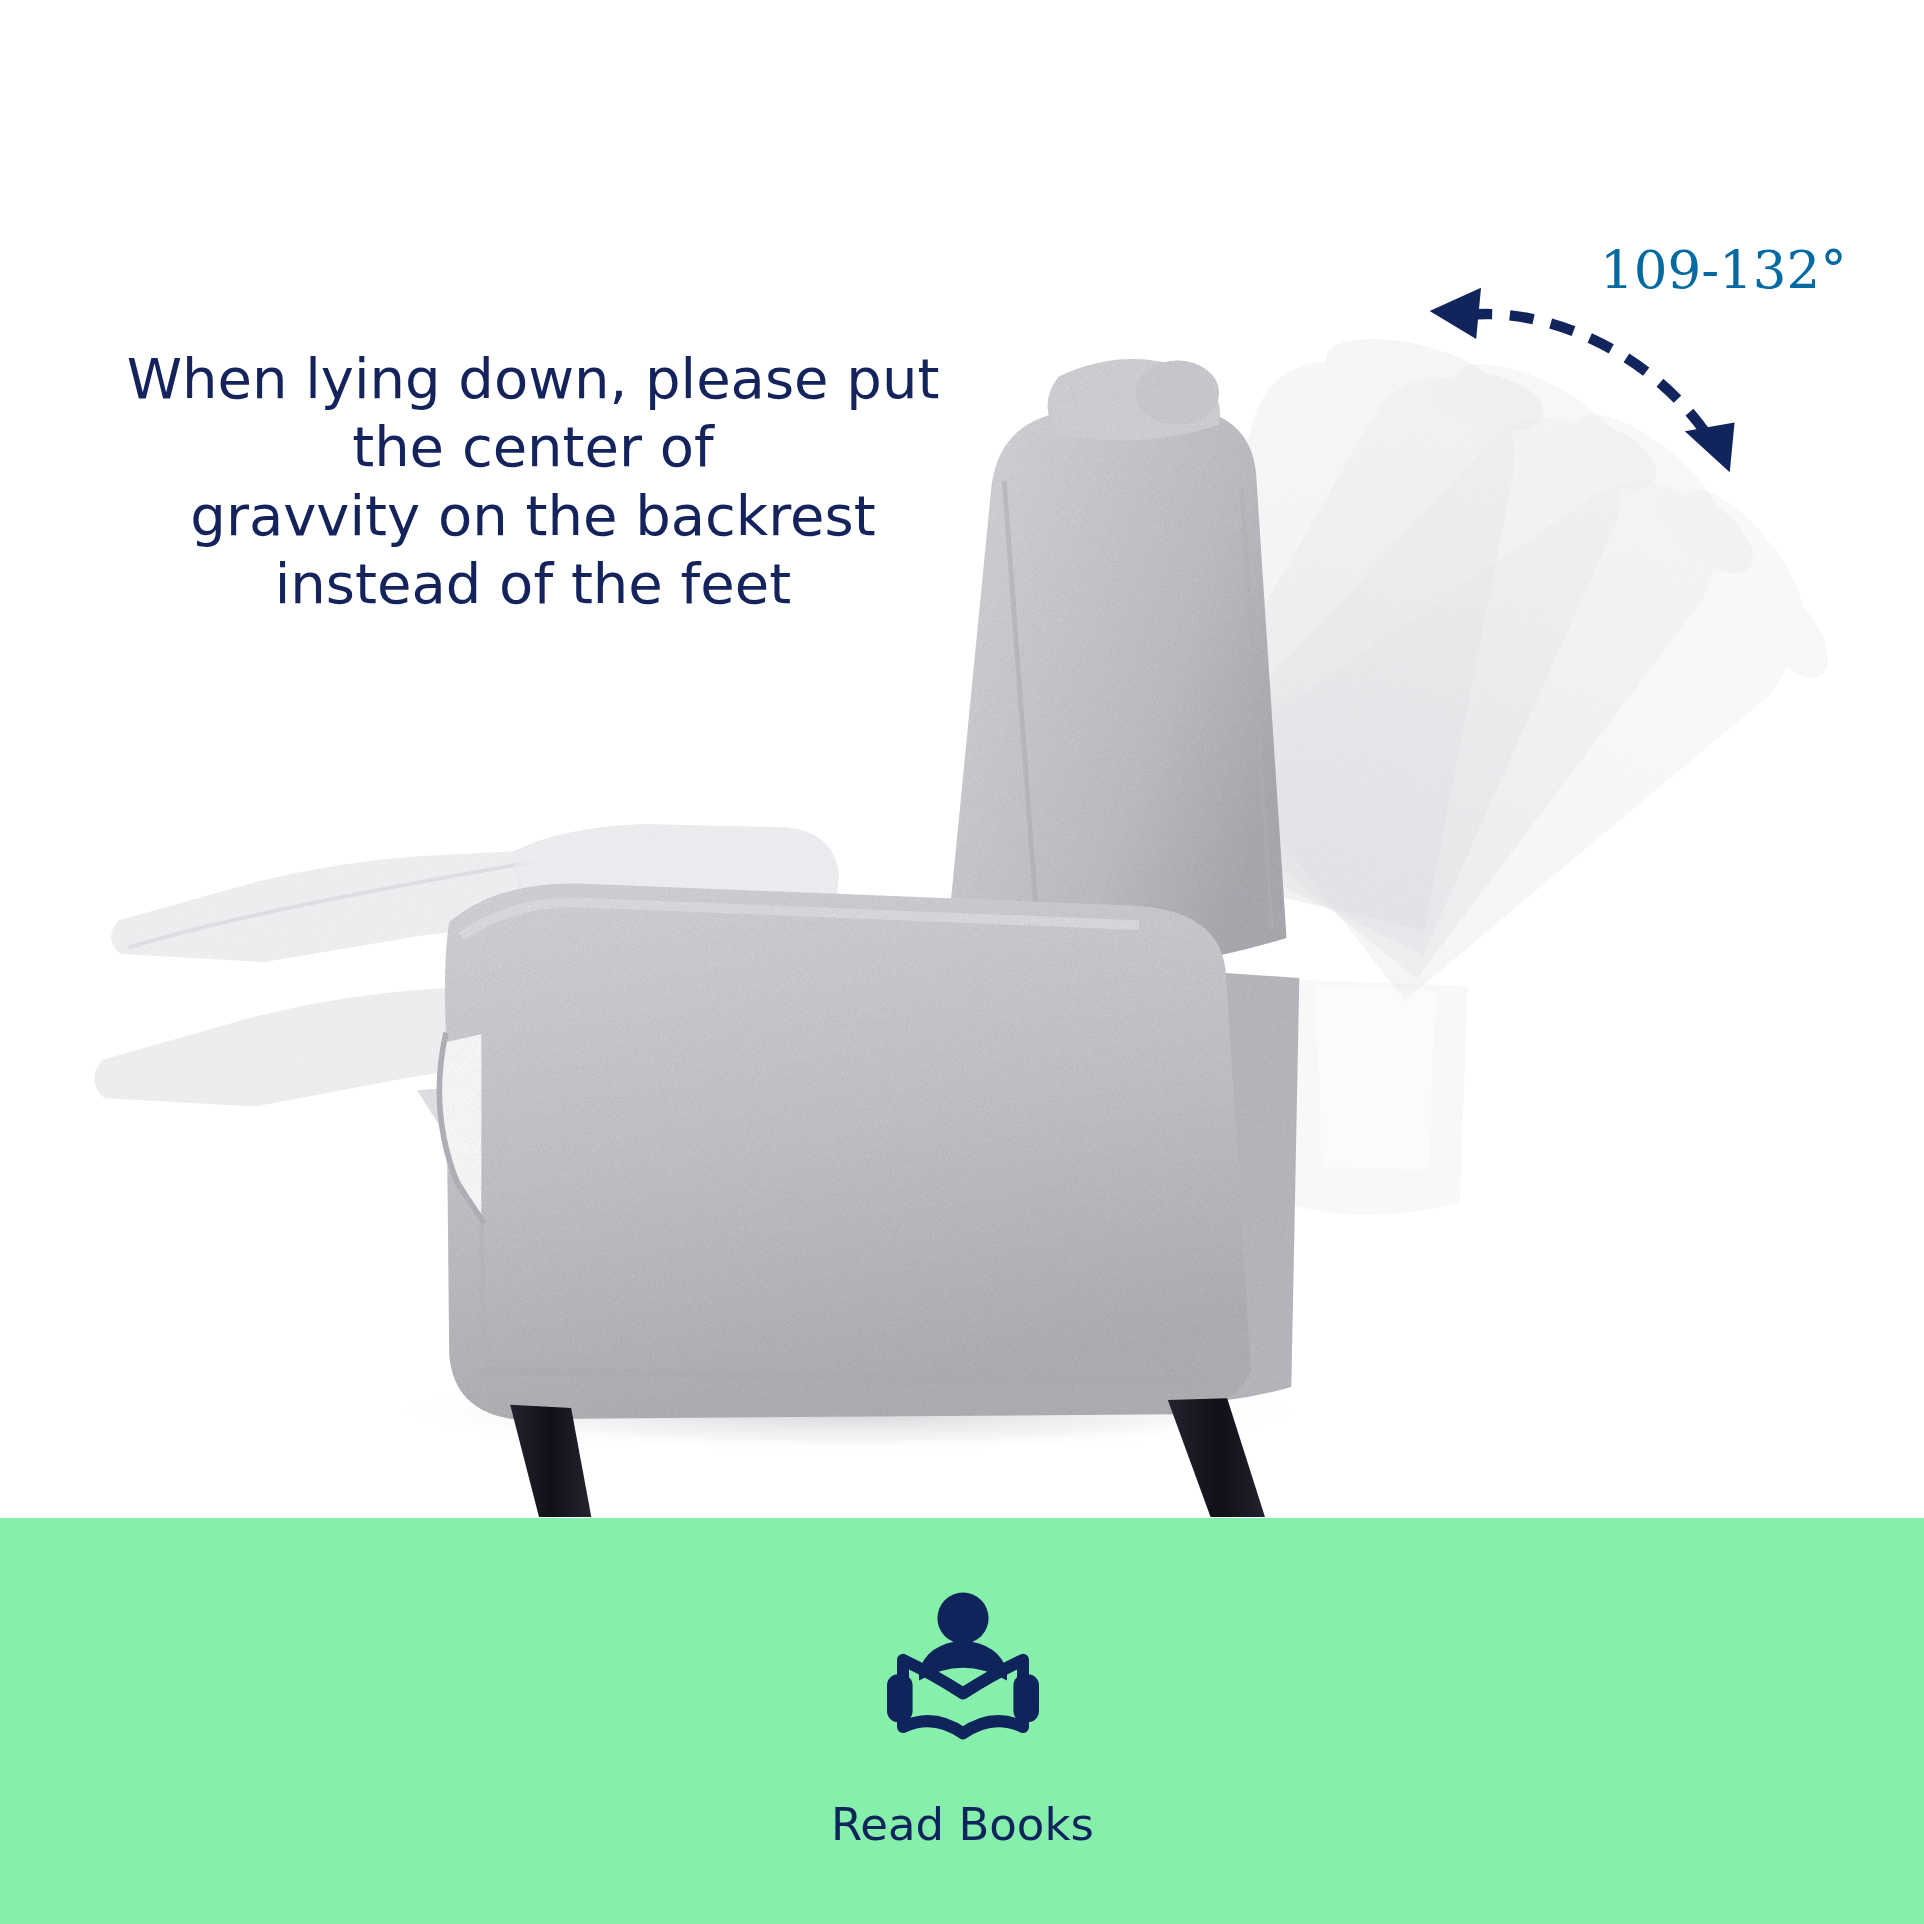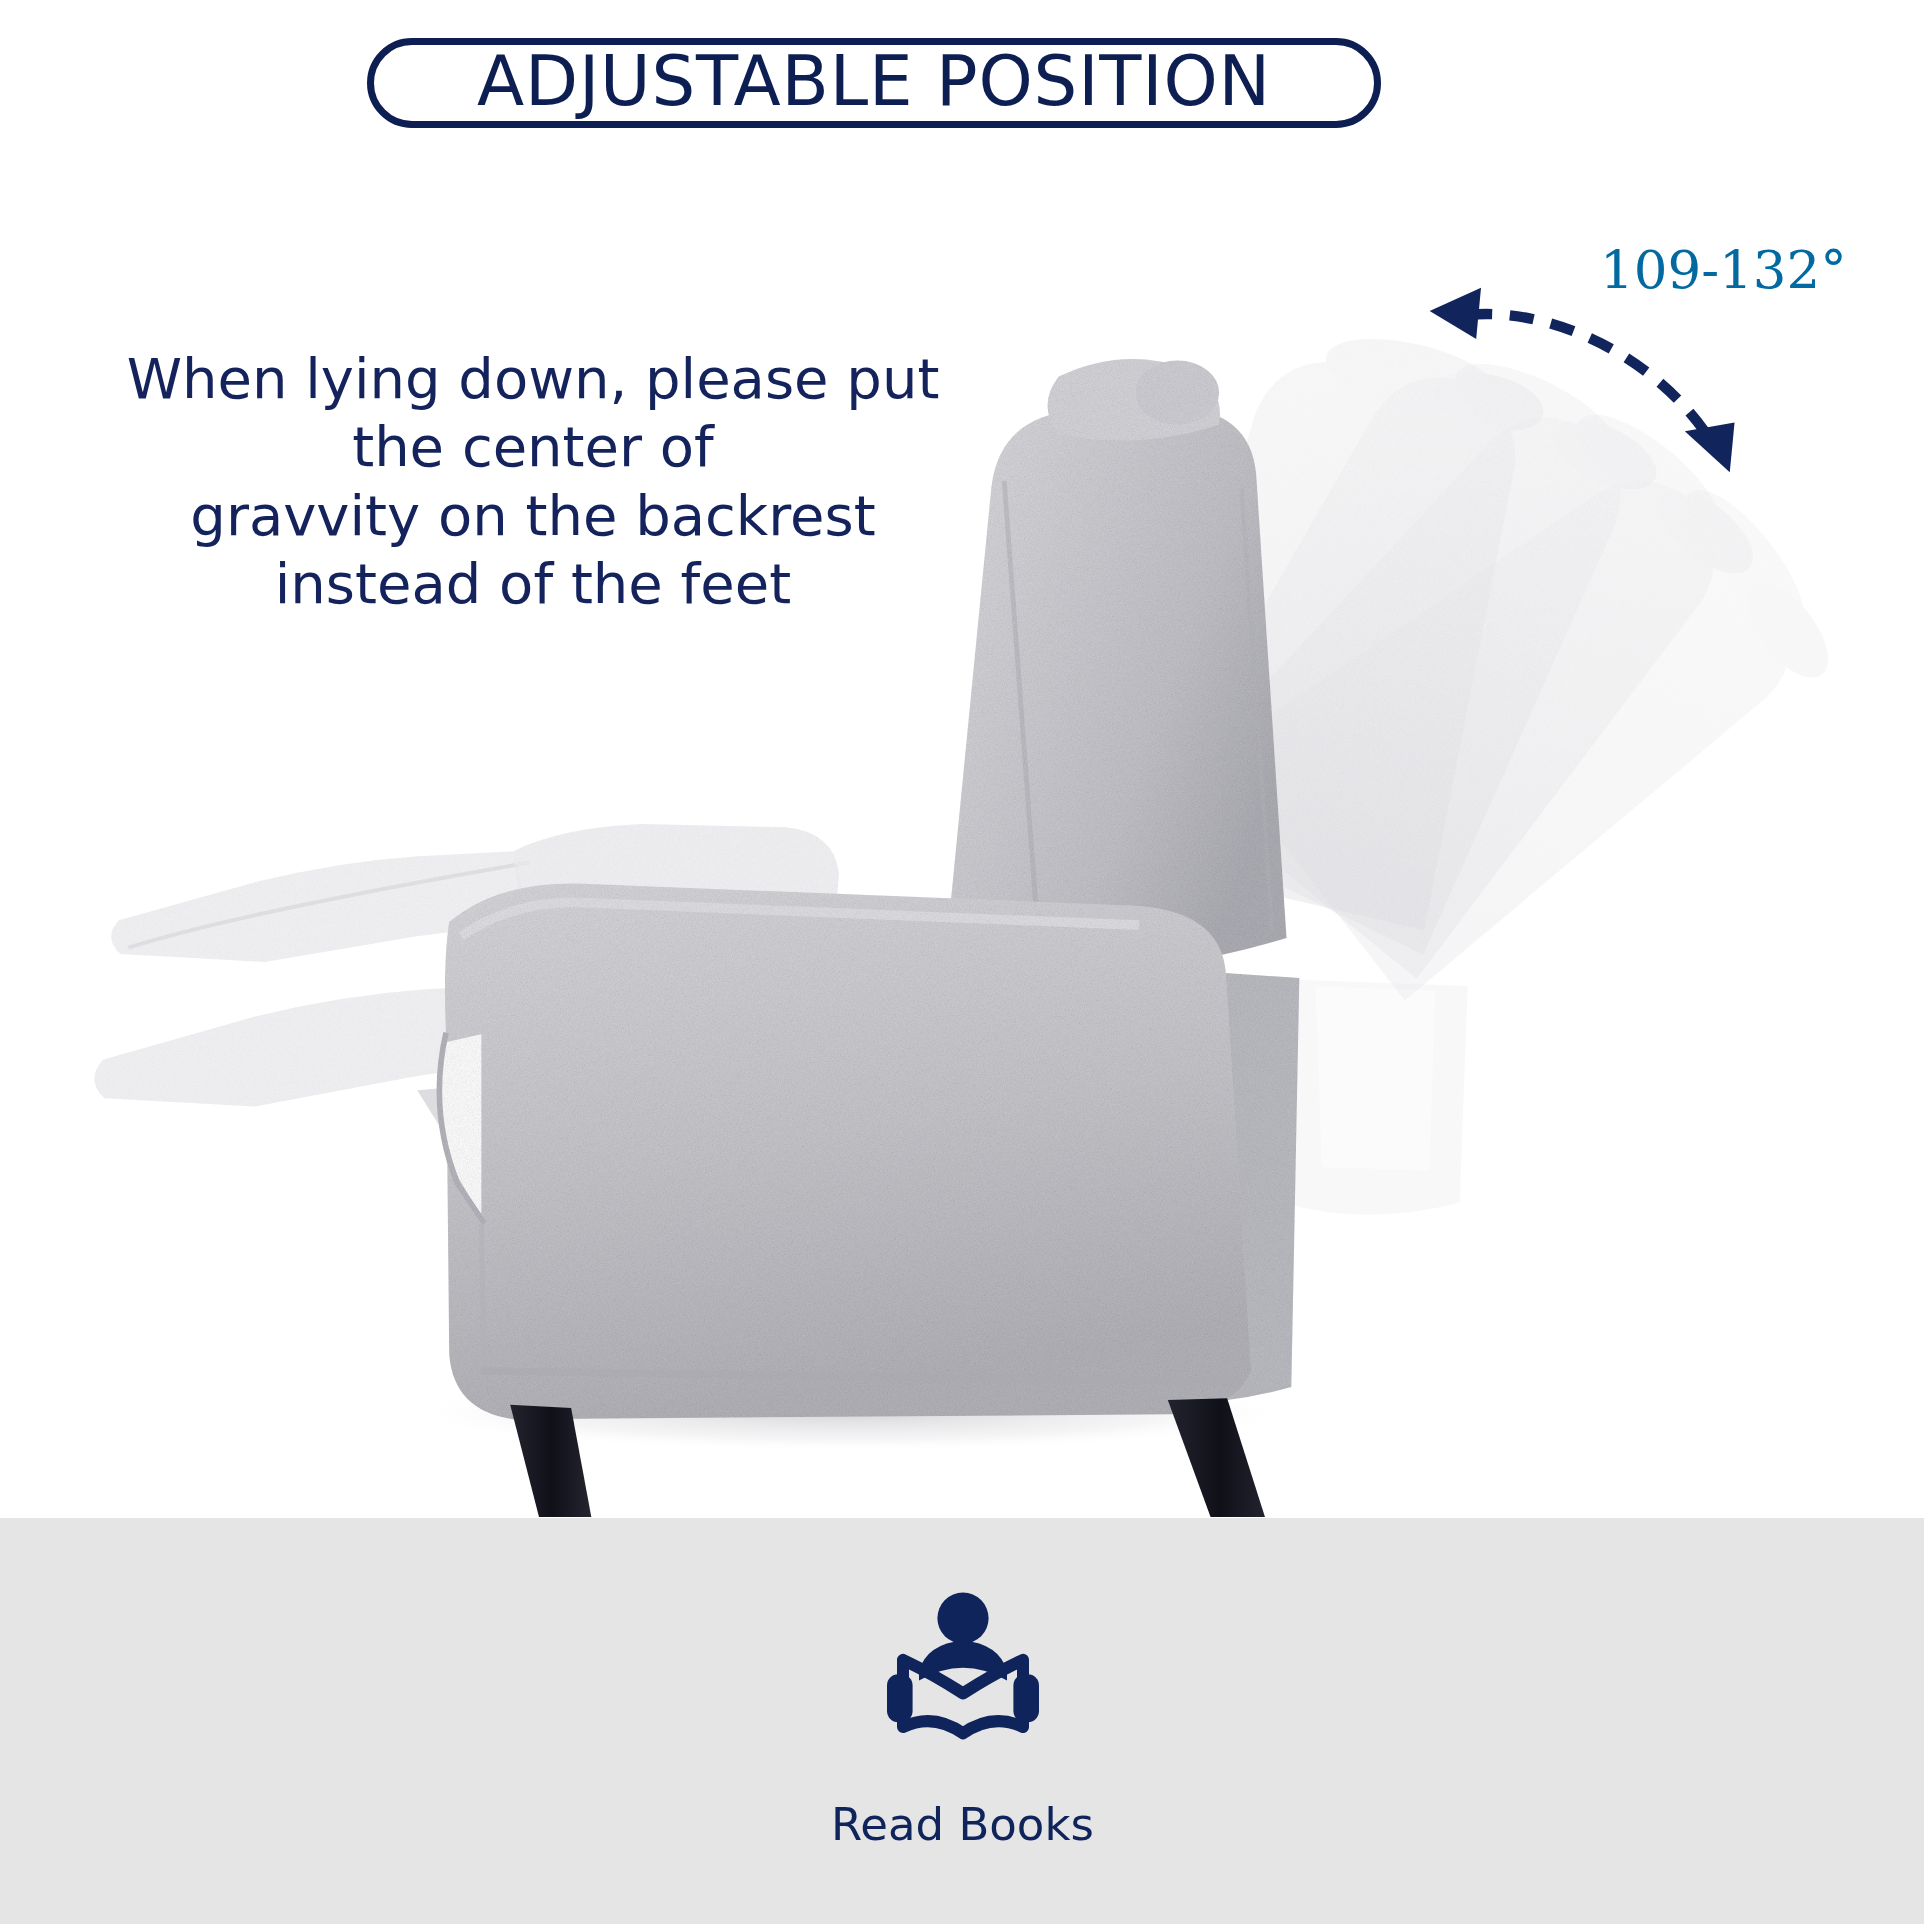--- a/index.html
+++ b/index.html
@@ -44,42 +44,39 @@
   }
   .angle-arrow{position:absolute;left:1412px;top:265px;width:337px;height:225px;}
 
   
   .hero{position:absolute;left:0;top:136px;width:1925px;height:1381px;}
   .hero svg{position:absolute;left:0;top:0;}
 
   
   .band{
     position:absolute;left:0;top:1518px;width:1925px;height:407px;
-    background:#e5e5e5;
+    background:#86efac;
     display:flex;align-items:flex-start;justify-content:center;
   }
   .feature{
     width:337px;margin-top:56px;
     display:flex;flex-direction:column;align-items:center;
   }
   .feature + .feature{margin-left:128px;}
   .feature .ico{height:201px;display:flex;align-items:center;justify-content:center;}
   .feature .cap{
     margin-top:22.5px;font-size:45px;color:#10245c;
     font-family:"DejaVu Sans", sans-serif;white-space:nowrap;
   }
 </style>
 </head>
 <body>
 
 <div id="stage">
 
-  <div class="title-badge">
-    <span class="txt">ADJUSTABLE POSITION</span>
-  </div>
 
   <div class="note">
     <span>When lying down, please put the center of</span>
     <span class="l2">gravvity on the backrest instead of the feet</span>
   </div>
 
   <div class="angle-label">109-132°</div>
 
   <svg class="angle-arrow" viewBox="0 0 420 280">
     <path d="M 70 62 C 170 52 300 110 370 215" fill="none" stroke="#12245c" stroke-width="13" stroke-dasharray="30 22" stroke-linecap="butt"></path>

